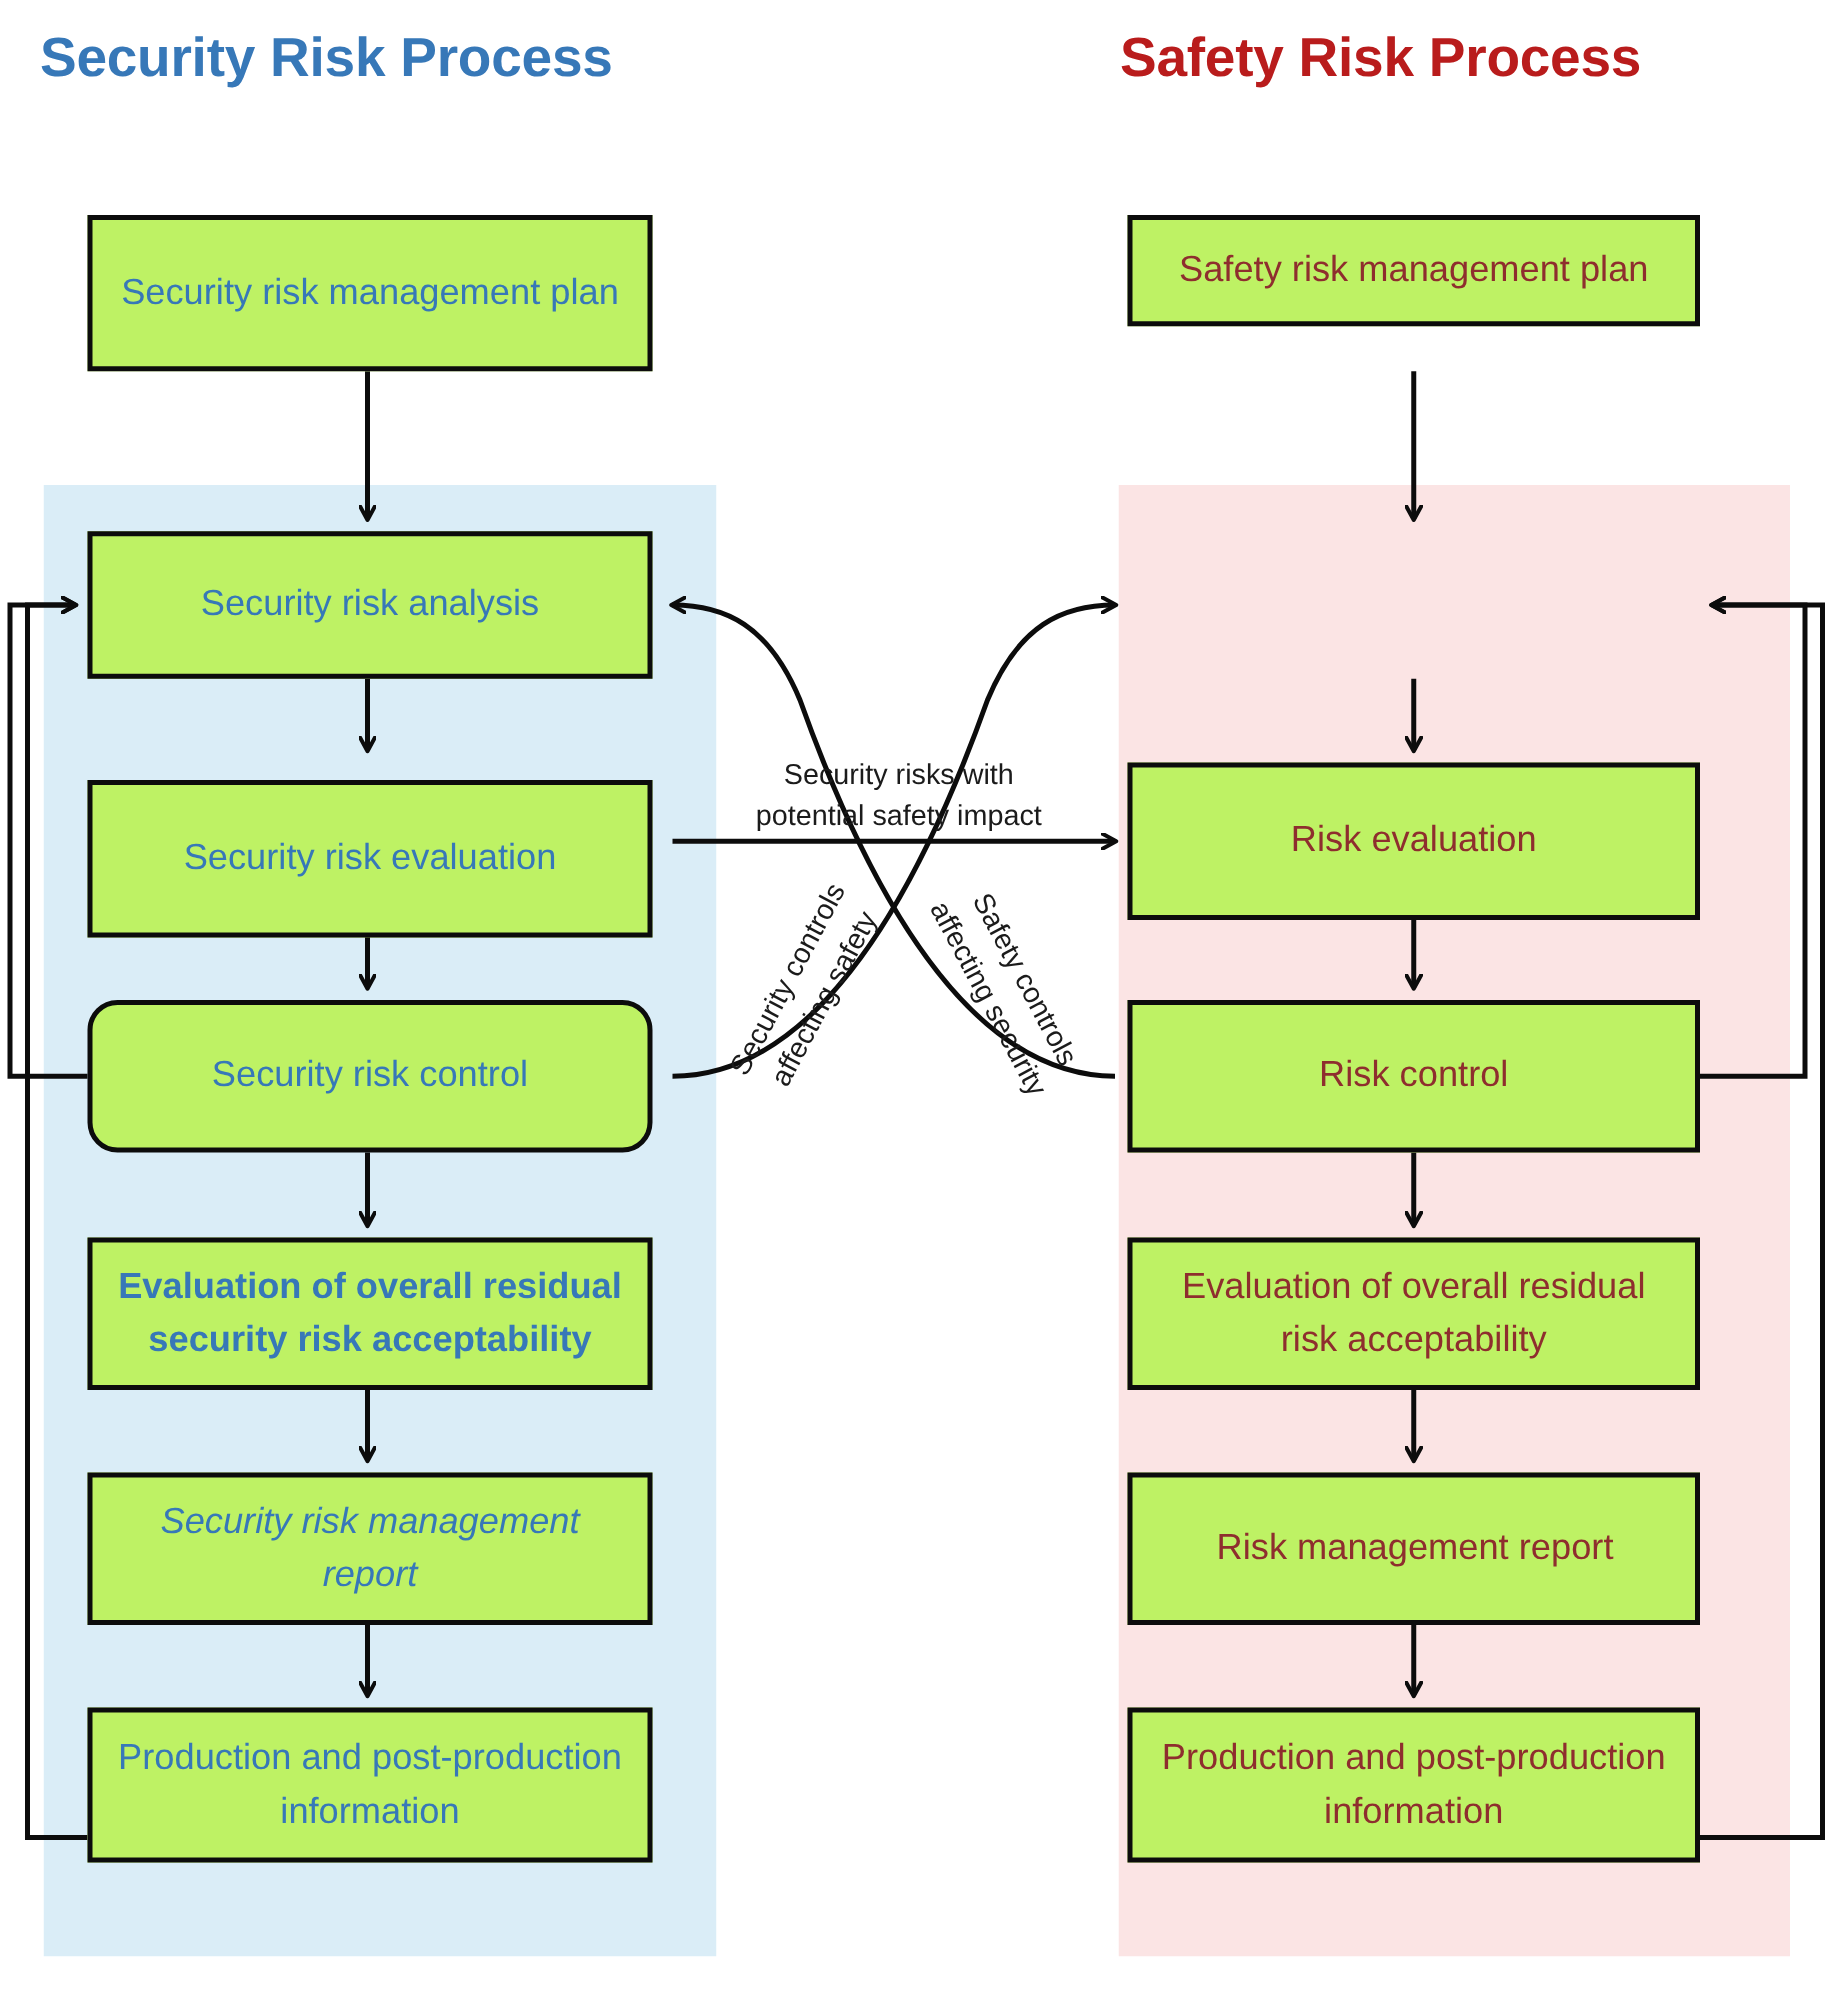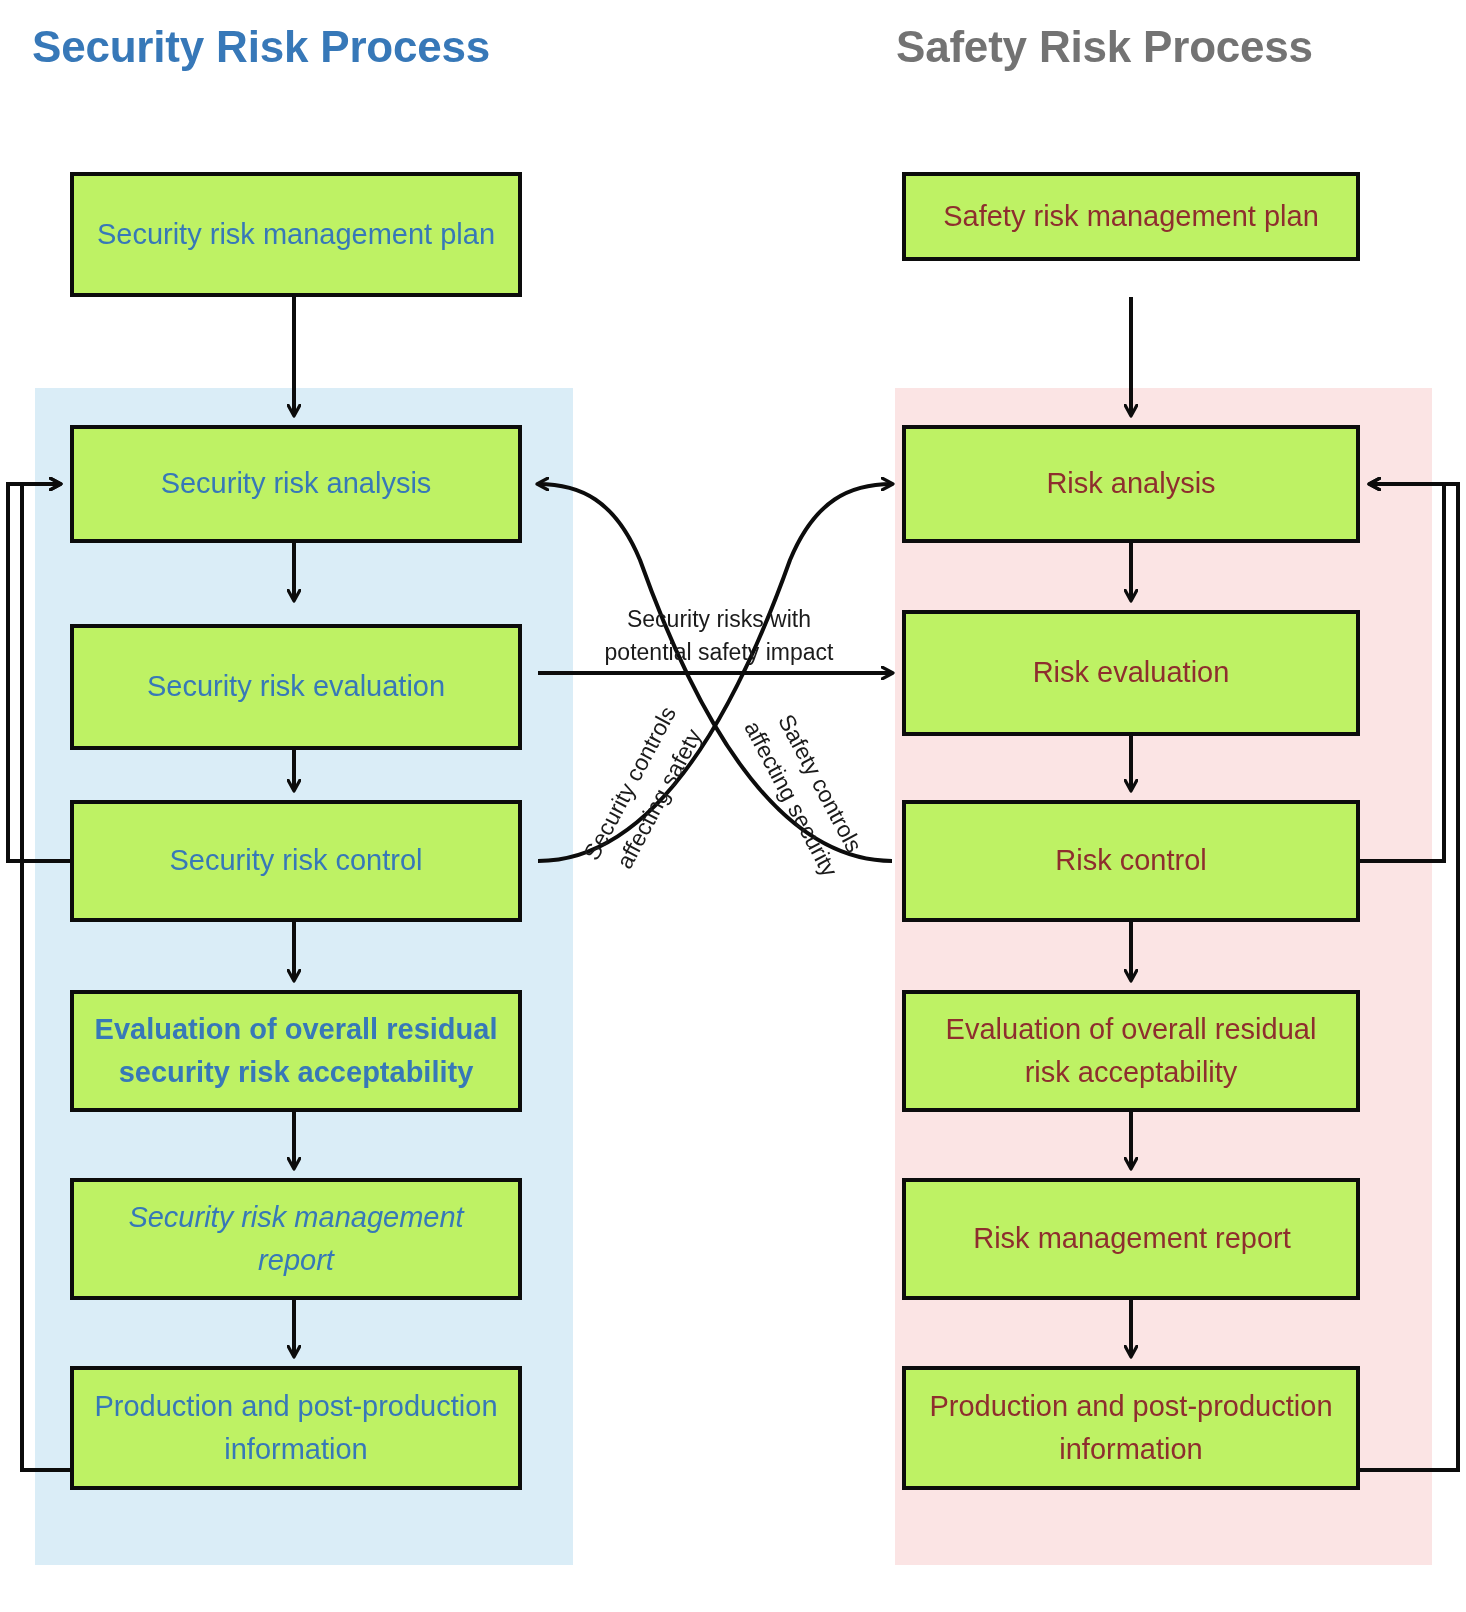--- a/index.html
+++ b/index.html
@@ -33,21 +33,21 @@
   .panel-safety   { background: #fbe4e4; }
 
   .title {
     position: absolute;
     font-weight: bold;
     font-size: 44px;
     letter-spacing: -0.2px;
     white-space: nowrap;
   }
   .title-security { color: #3778b8; left: 32px; top: 22px; }
-  .title-safety   { color: #737373; left: 896px; top: 22px; }
+  .title-safety   { color: #b91c1c; left: 896px; top: 22px; }
 
   .node {
     position: absolute;
     box-sizing: border-box;
     background: #bef264;
     border: 4px solid #0c0c0c;
     display: flex;
     align-items: center;
     justify-content: center;
     text-align: center;
@@ -137,31 +137,30 @@
 
   <div class="title title-security">Security Risk Process</div>
   <div class="title title-safety">Safety Risk Process</div>
 
   <div class="node node-security" style="left:70px; top:172px; width:452px; height:125px;">Security risk management plan</div>
 
   <div class="node node-security" style="left:70px; top:425px; width:452px; height:118px;">Security risk analysis</div>
 
   <div class="node node-security" style="left:70px; top:610px; width:452px; height:126px;margin-top:14px;">Security risk evaluation</div>
 
-  <div class="node node-security" style="left:70px; top:800px; width:452px; height:122px;">Security risk control</div>
+  <div class="node node-security" style="left:70px; top:800px; width:452px; height:122px;border-radius:24px;">Security risk control</div>
 
   <div class="node node-security" style="left:70px; top:990px; width:452px; height:122px;font-weight:bold;">Evaluation of overall residual security risk acceptability</div>
 
   <div class="node node-security" style="left:70px; top:1178px; width:452px; height:122px;font-style:italic;">Security risk management report</div>
 
   <div class="node node-security" style="left:70px; top:1366px; width:452px; height:124px;">Production and post-production information</div>
 
   <div class="node node-safety" style="left:902px; top:172px; width:458px; height:89px;">Safety risk management plan</div>
 
-  <div class="node node-safety" style="left:902px; top:425px; width:458px; height:118px;">Risk analysis</div>
 
   <div class="node node-safety" style="left:902px; top:610px; width:458px; height:126px;">Risk evaluation</div>
 
   <div class="node node-safety" style="left:902px; top:800px; width:458px; height:122px;">Risk control</div>
 
   <div class="node node-safety" style="left:902px; top:990px; width:458px; height:122px;">Evaluation of overall residual risk acceptability</div>
 
   <div class="node node-safety" style="left:902px; top:1178px; width:458px; height:122px;padding-left:16px;">Risk management report</div>
 
   <div class="node node-safety" style="left:902px; top:1366px; width:458px; height:124px;">Production and post-production information</div>

